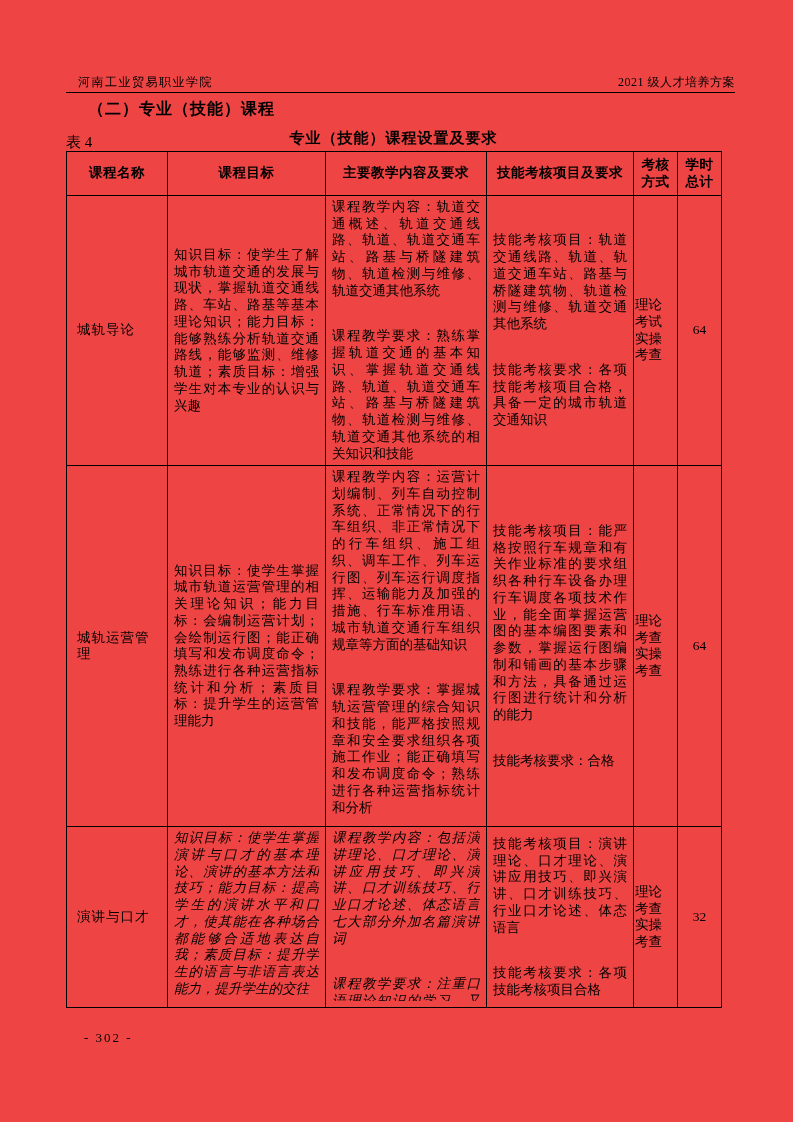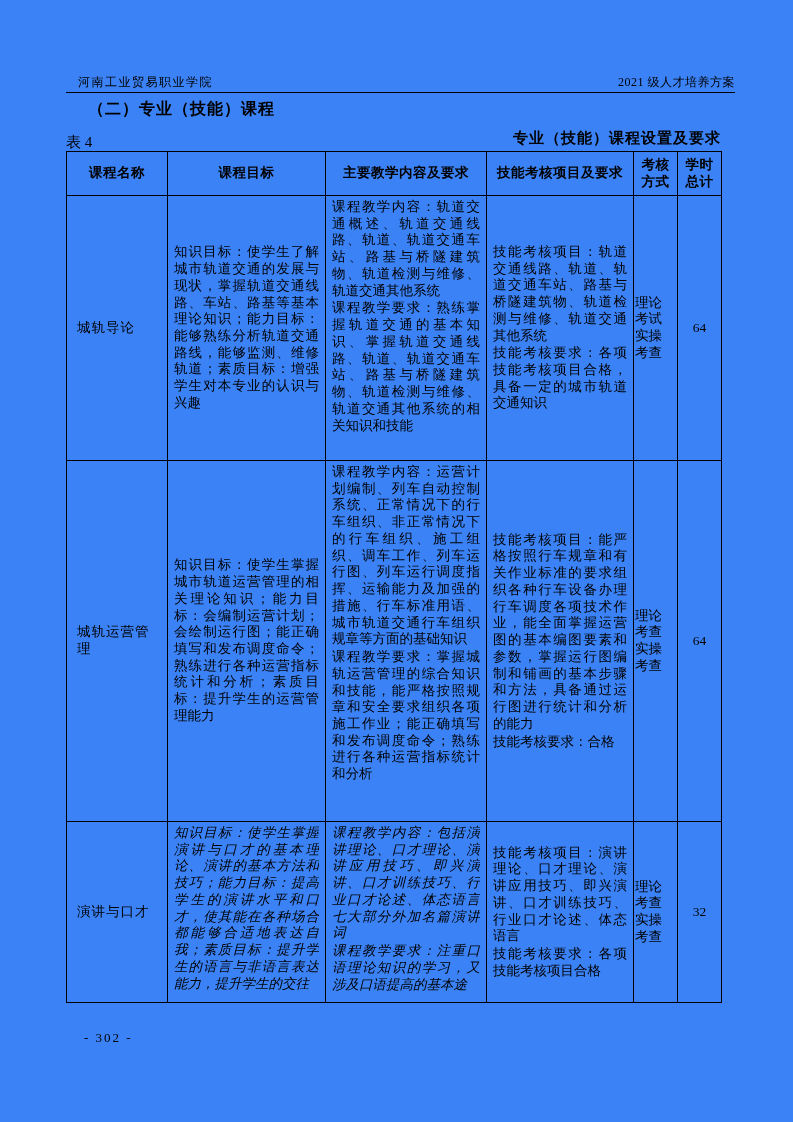--- a/index.html
+++ b/index.html
@@ -2,55 +2,55 @@
 <html><head>
 <meta charset="utf-8">
 <style>
   * { margin: 0; padding: 0; box-sizing: border-box; }
   html, body { background: #ffffff; }
   body {
     width: 793px; height: 1122px; position: relative;
     font-family: "Liberation Serif", "DejaVu Serif", serif;
     color: #000;
   }
-  .page { position: absolute; inset: 0; background: #3b82f6; overflow: hidden; }
+  .page { position: absolute; inset: 0; background: #ef4444; overflow: hidden; }
 
   .hdr-left  { position: absolute; left: 78px;  top: 74px; font-size: 12px; letter-spacing: 1.5px; }
   .hdr-right { position: absolute; right: 58px; top: 74px; font-size: 12px; letter-spacing: 0.5px; }
   .hdr-rule  { position: absolute; left: 66px; top: 92px; width: 669px; height: 1px; background: #000; }
 
   .section-heading {
     position: absolute; left: 88px; top: 99px;
     font-size: 16px; font-weight: bold; letter-spacing: 1px;
   }
 
   .caption { position: absolute; left: 66px; top: 129px; width: 655px; height: 20px; }
   .table-label { position: absolute; left: 0; top: 4px; font-size: 15px; }
-  .table-title { text-align: right; font-size: 15px; font-weight: bold; letter-spacing: 1px; }
+  .table-title { text-align: center; font-size: 15px; font-weight: bold; letter-spacing: 1px; }
 
   table.course-table {
     position: absolute; left: 66px; top: 151px; width: 655px;
     border-collapse: collapse; table-layout: fixed;
   }
   .course-table th, .course-table td {
     border: 1px solid #000;
     font-size: 13.5px; line-height: 1.24;
     vertical-align: middle;
   }
   .course-table th {
     font-weight: bold; text-align: center;
     white-space: pre-line; height: 44px; padding: 2px 2px;
     letter-spacing: 0.5px;
   }
   td.name   { text-align: left; padding: 2px 10px; letter-spacing: 1px; }
   td.body-text { text-align: justify; padding: 3px 6px; }
   td.top    { vertical-align: top; }
   td.method { white-space: pre-line; padding: 2px 1px; }
   td.hours  { text-align: center; padding: 2px 2px; }
-  .para2 { margin-top: 1px; }
+  .para2 { margin-top: 29px; }
   tr.r1 { height: 265px; }
   tr.r2 { height: 361px; }
   tr.r3 { height: 181px; }
   .clip { height: 171px; overflow: hidden; font-style: italic; }
 
   .footer-num { position: absolute; left: 84px; top: 1030px; font-size: 13px; letter-spacing: 2px; }
 </style>
 </head>
 <body>
 

